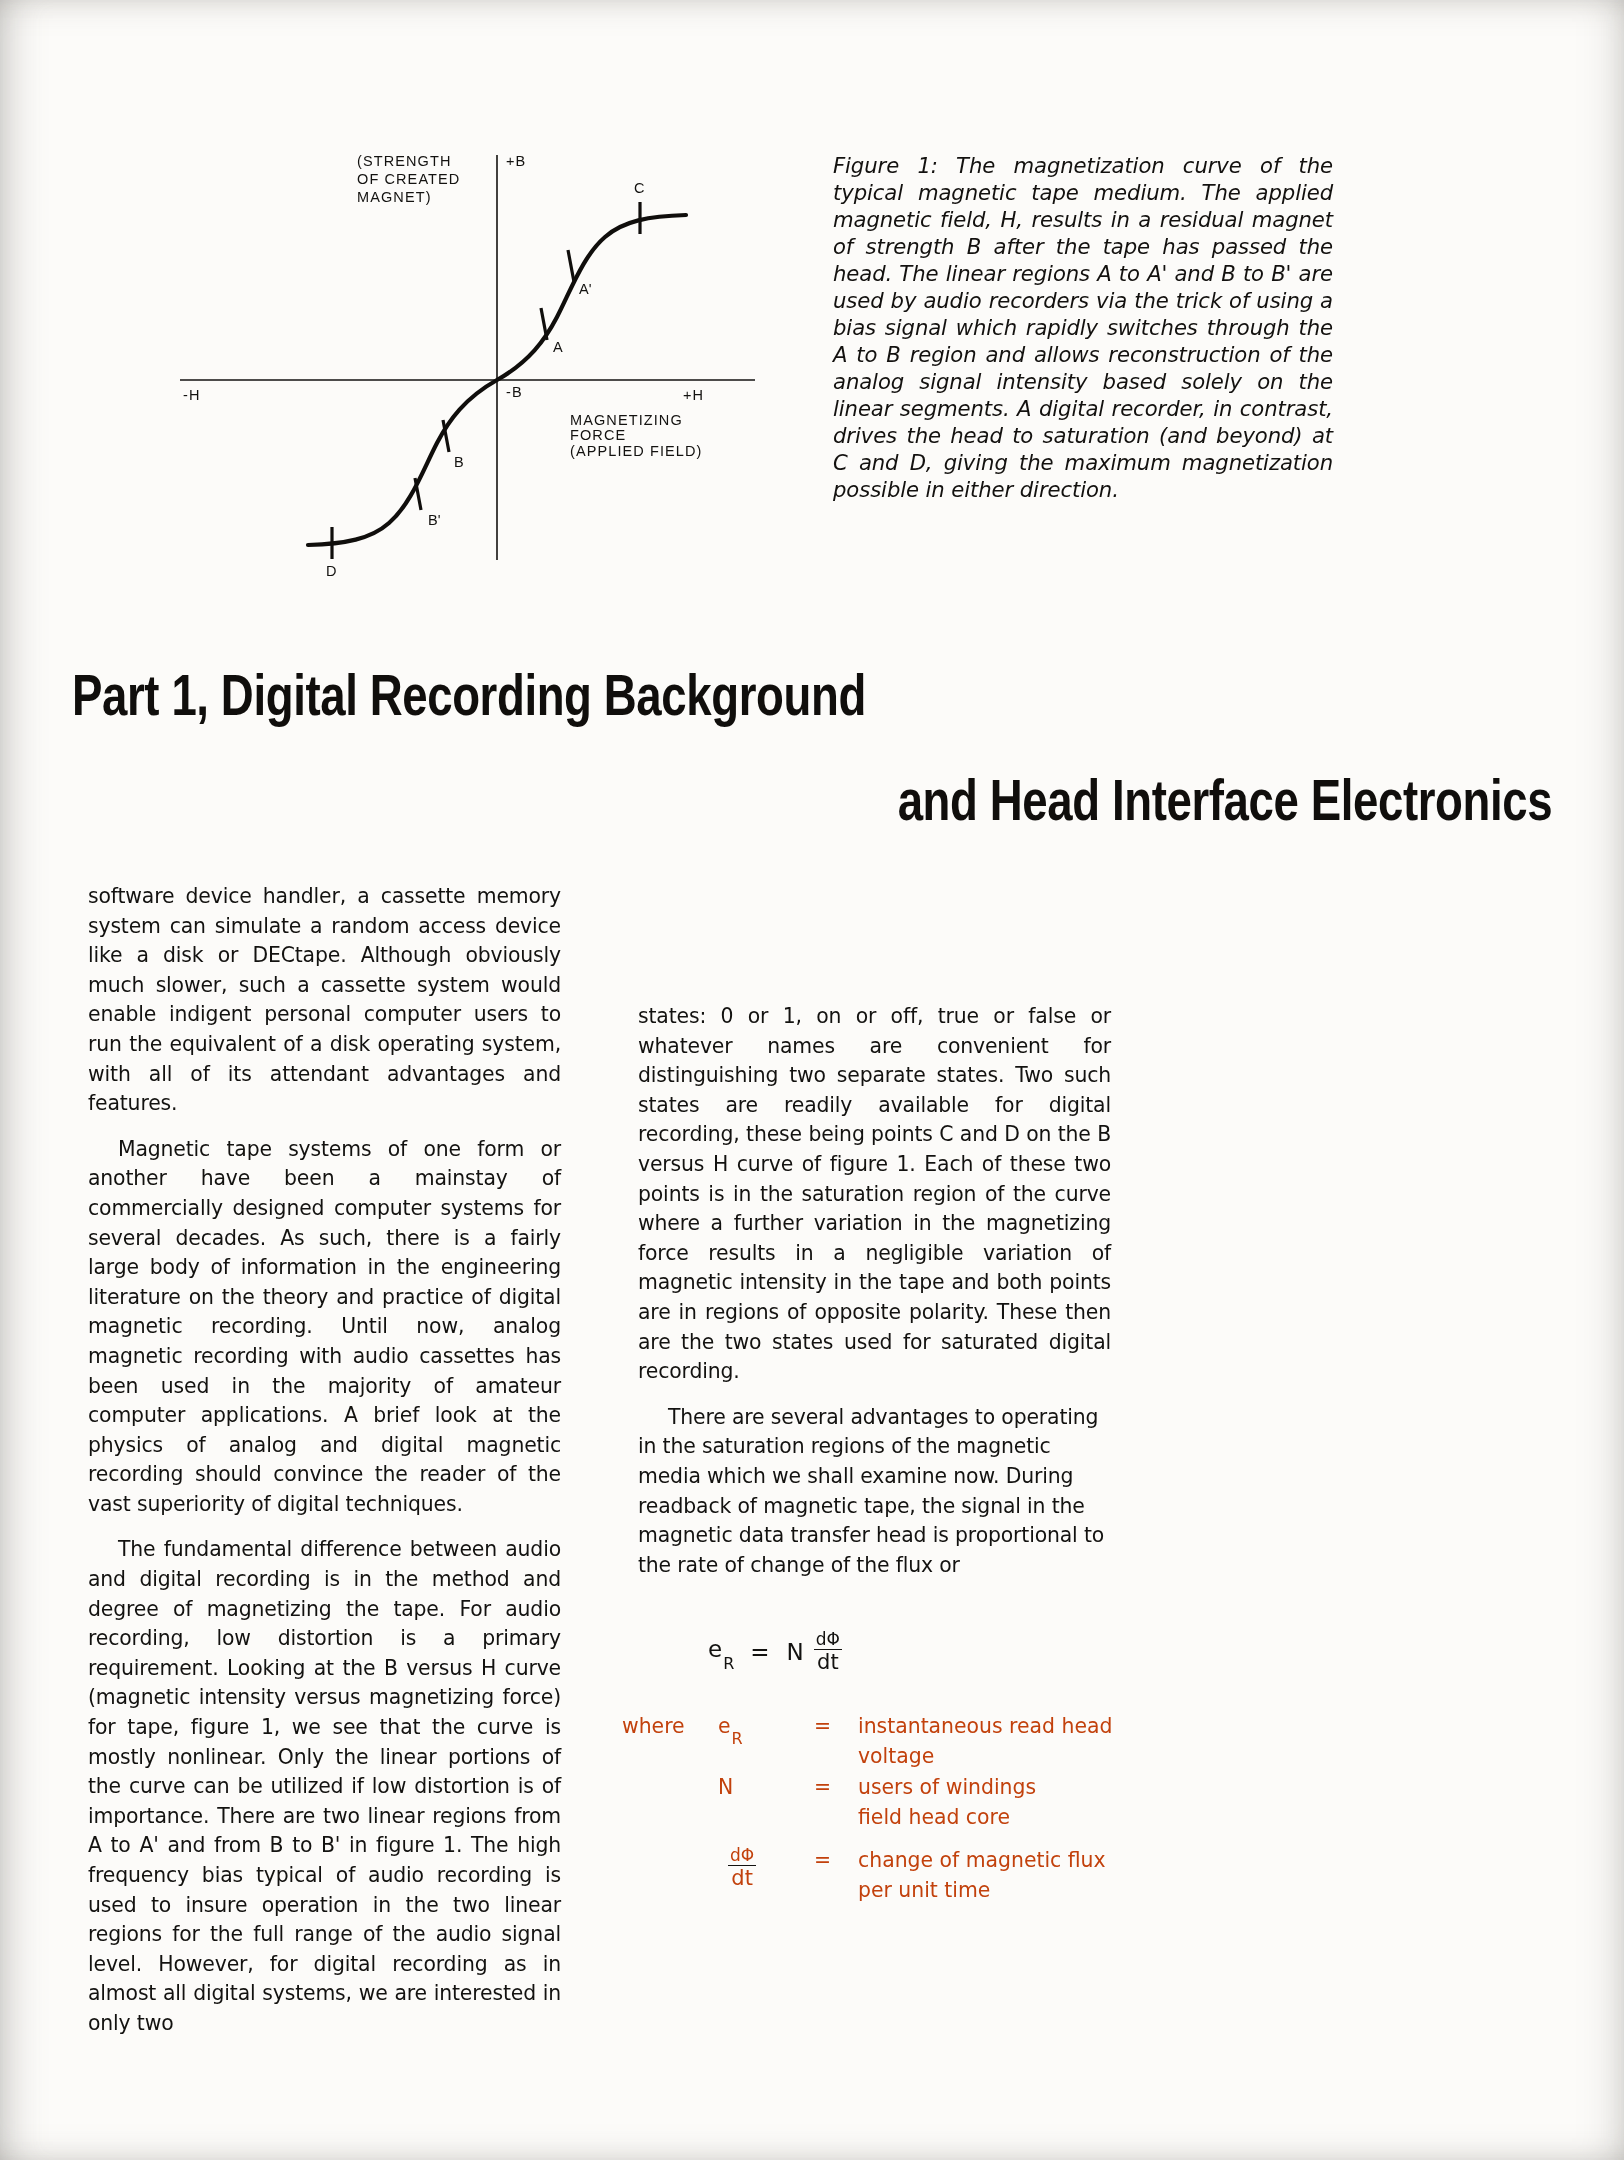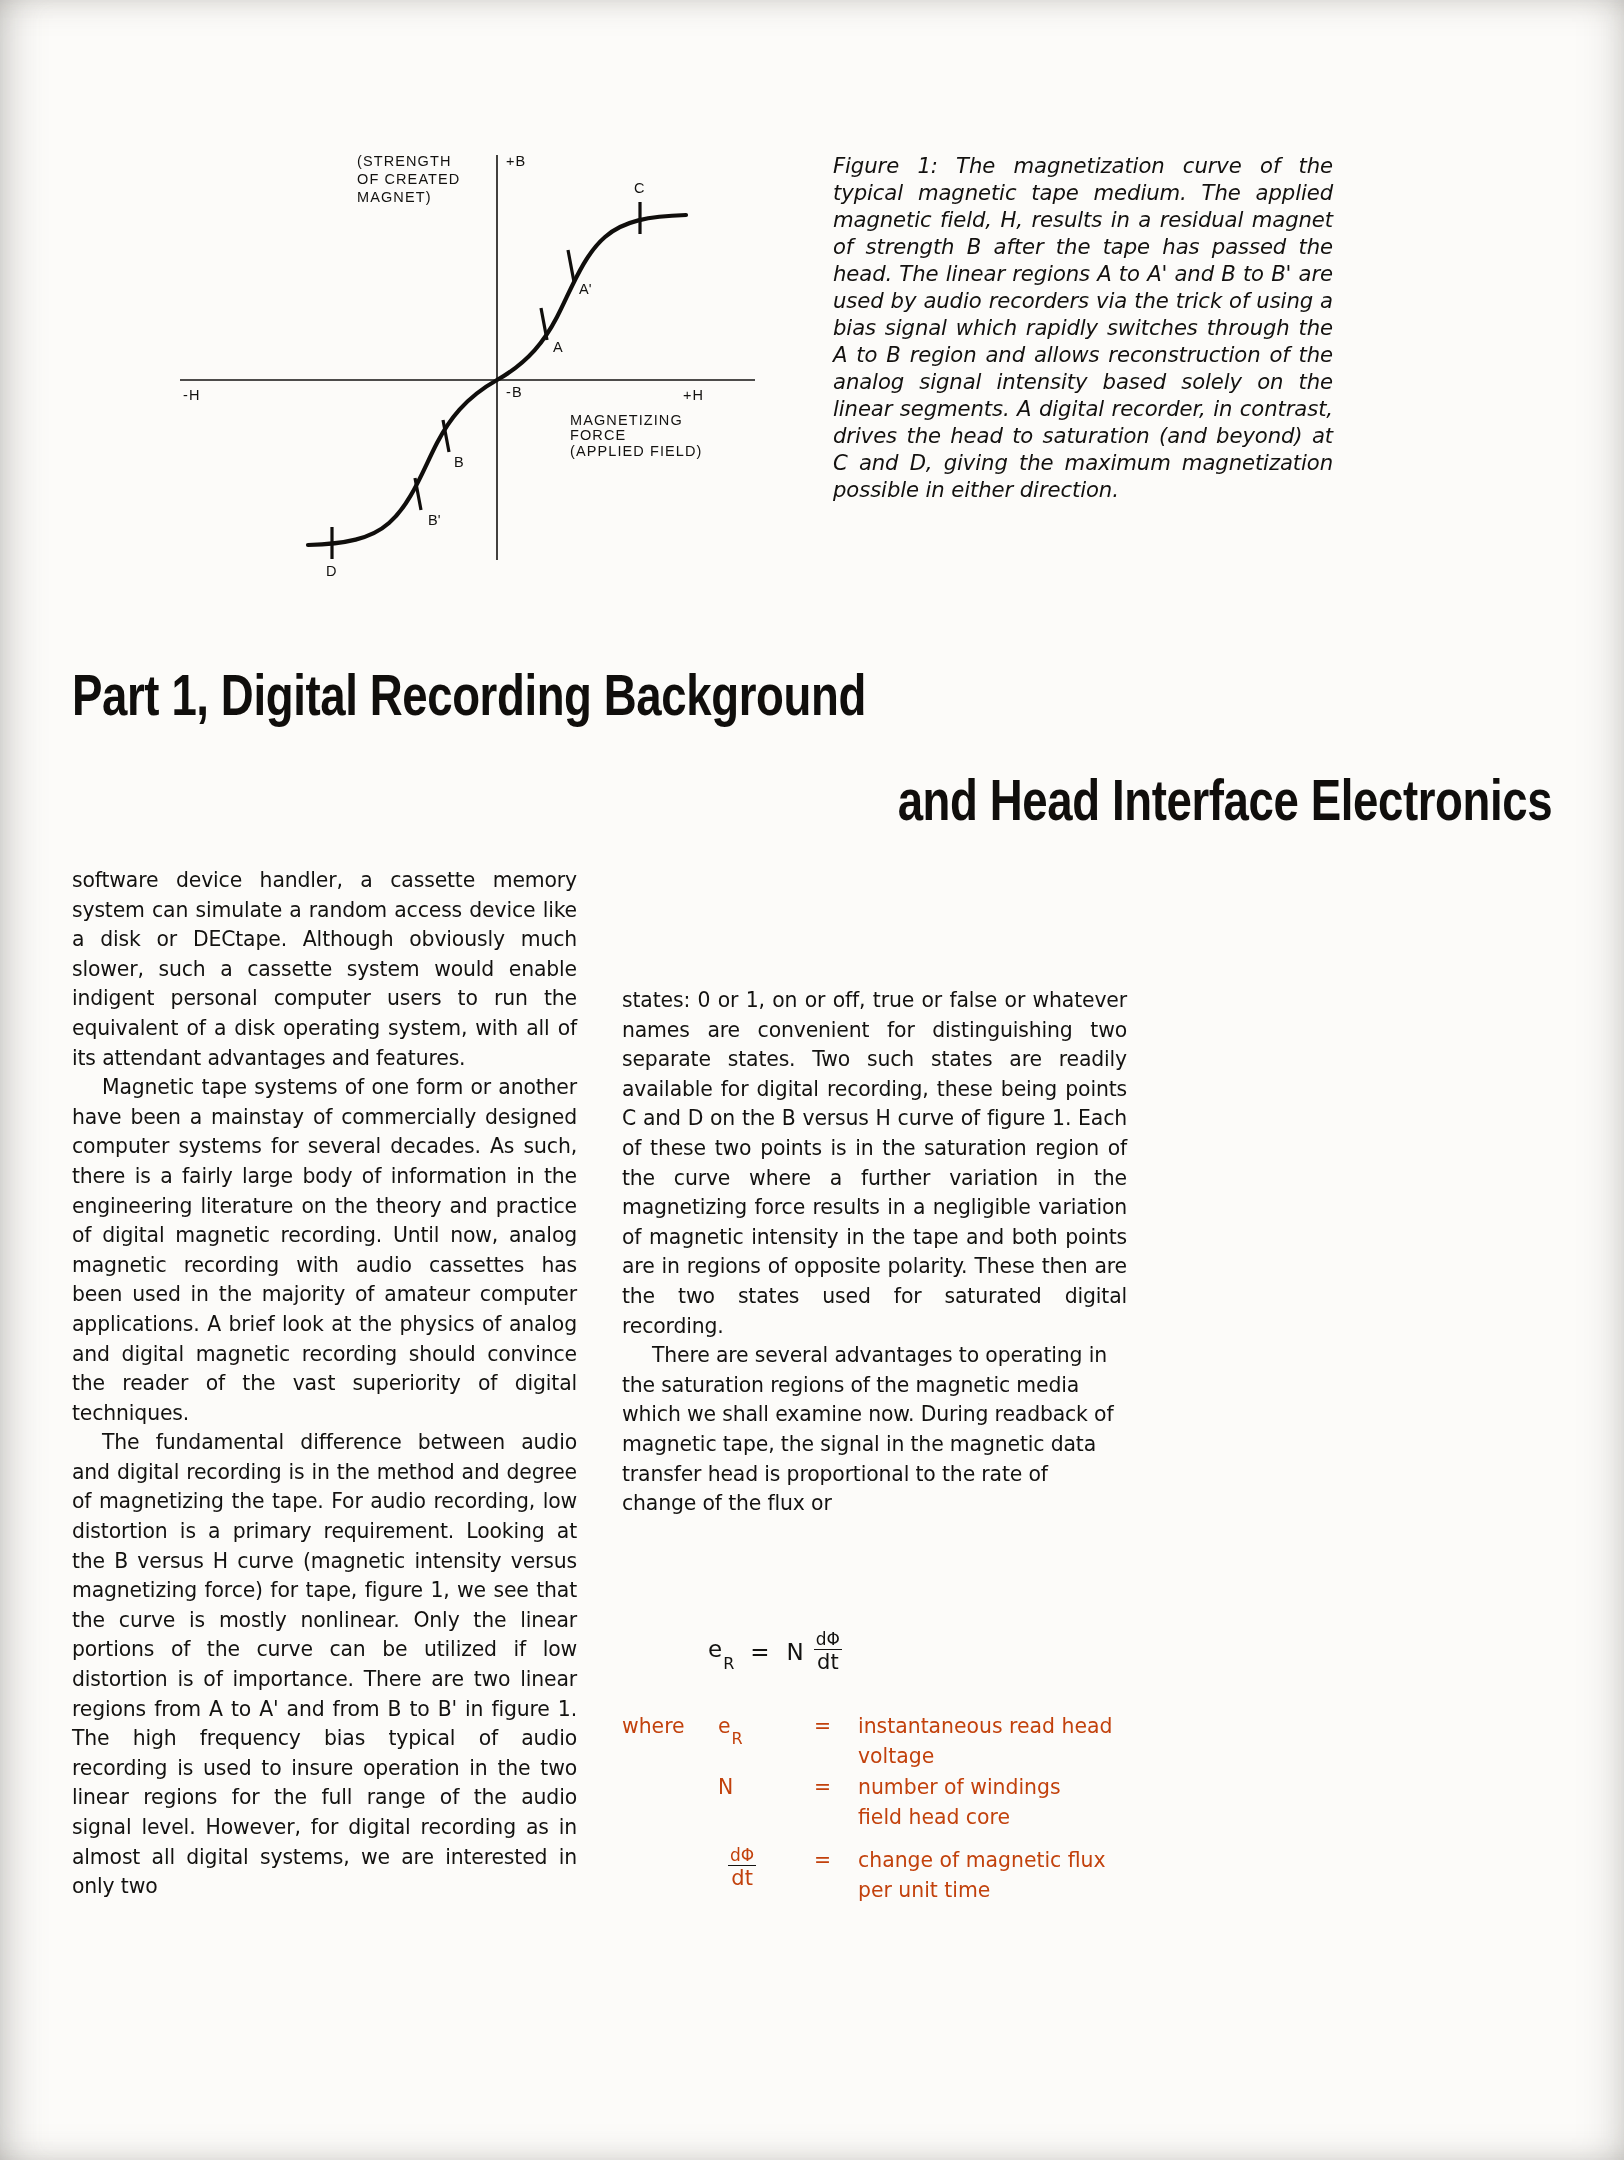--- a/index.html
+++ b/index.html
@@ -102,21 +102,21 @@
   .col-left {
     left: 72px;
     top: 866px;
     width: 505px;
   }
   .col-right {
     left: 622px;
     top: 986px;
     width: 505px;
   }
-  .col p { margin: 0; }
+  .col p { margin: 16px; }
   .col p.indent { text-indent: 30px; }
   .col p.last-line-left { text-align: left; }
 
   
   .equation-display {
     position: absolute;
     left: 622px;
     top: 1630px;
     width: 505px;
     font-family: "DejaVu Sans", sans-serif;
@@ -287,21 +287,21 @@
         <span>instantaneous read head</span>
         <span class="cont">voltage</span>
       </span>
     </div>
 
     <div class="where-row r2">
       <span class="where-lead"></span>
       <span class="where-sym">N</span>
       <span class="where-eq">=</span>
       <span class="where-def">
-        <span>number of windings</span>
+        <span>users of windings</span>
         <span class="cont">field head core</span>
       </span>
     </div>
 
     <div class="where-row r3">
       <span class="where-lead"></span>
       <span class="where-sym">
         <span class="frac">
           <span class="num">dΦ</span>
           <span class="den">dt</span>

